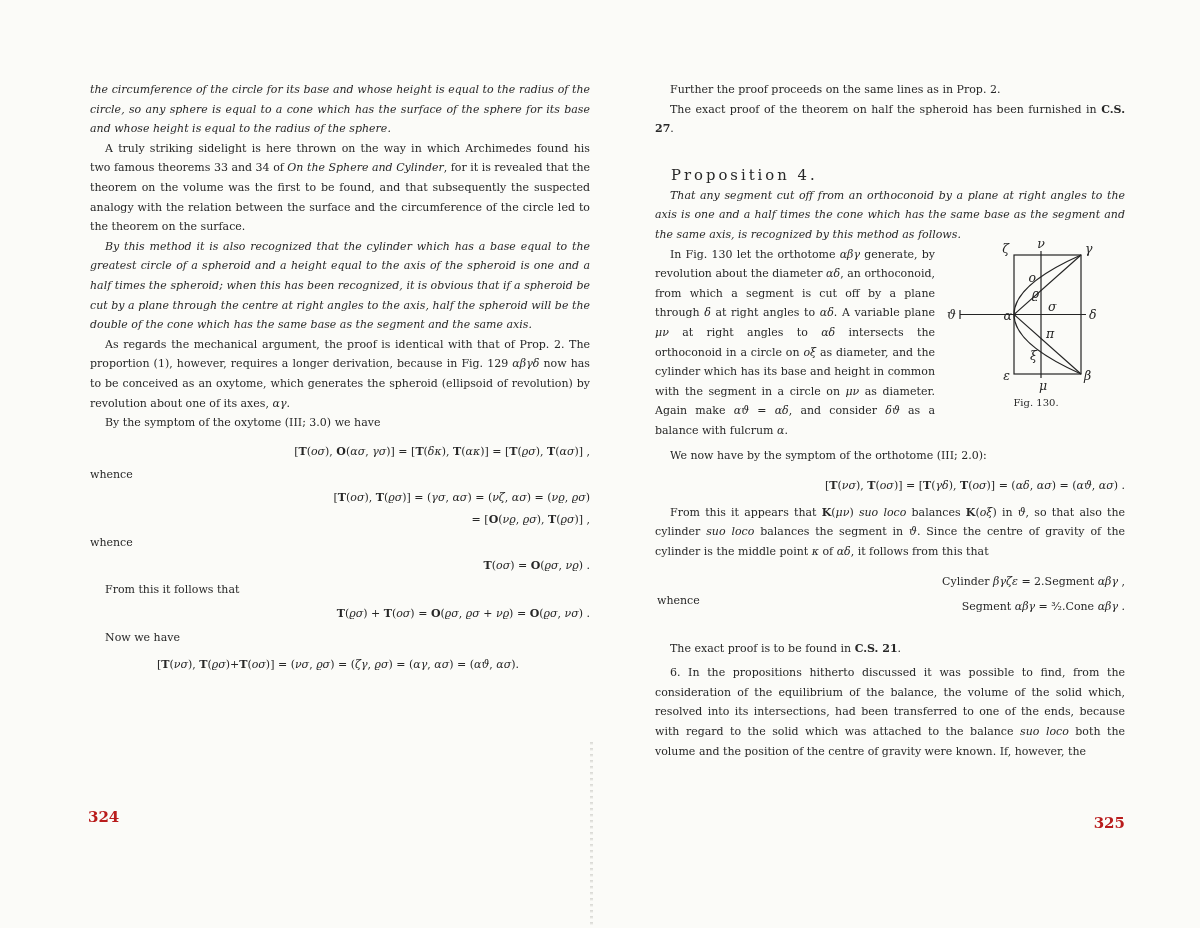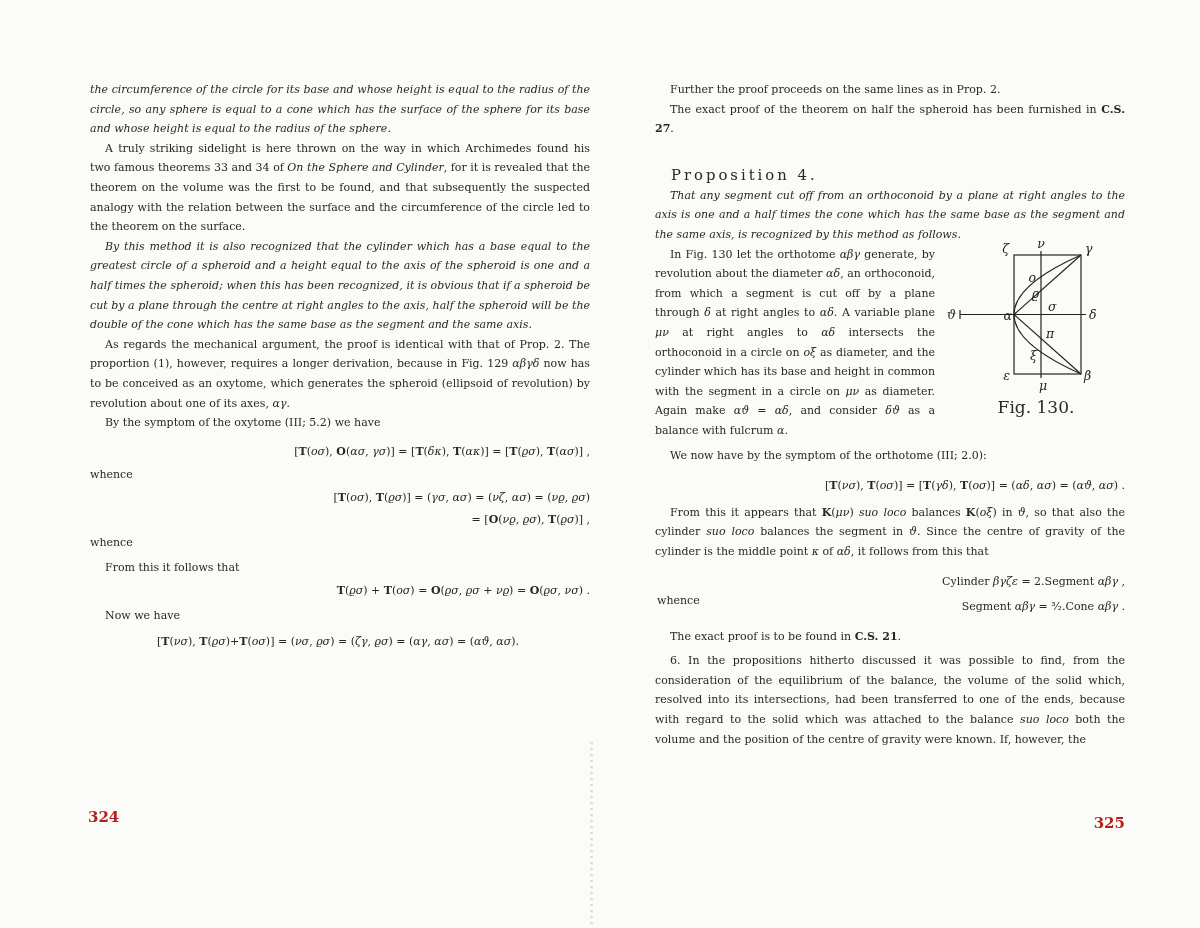--- a/index.html
+++ b/index.html
@@ -37,52 +37,53 @@
   .figure{
     float:right;width:182px;margin:-8px -2px 2px 10px;
     text-align:center;
   }
   .figure svg{display:block;margin:0 auto;}
   .figure .strokes{stroke:#242424;stroke-width:1.2;fill:none;}
   .figure text{
     font-family:"DejaVu Serif","Liberation Serif",serif;
     font-style:italic;font-size:12.5px;fill:#242424;
   }
-  .figcap{font-size:17px;margin-top:2px;color:#2a2a2a;}
+  .figcap{font-size:10px;margin-top:2px;color:#2a2a2a;}
   
   .whence-row{position:relative;margin-top:5px;}
   .whence-row .whence-abs{position:absolute;left:2px;top:-6px;}
   .r-f1{margin:11px 0 7px;}
   .r-fcyl{margin-top:11px;}
-  .r-gap{margin-top:10px;}
+  .r-gap{margin-top:22px;}
   .r-gap-sm{margin-top:5px;}
   
   .gutter-smudge{
     position:absolute;left:590px;top:742px;width:3px;height:186px;
     background:repeating-linear-gradient(
       to bottom,#b9b9b4 0px,#d8d8d3 2px,transparent 3px,transparent 6px);
     opacity:.55;
   }
 </style>
 </head>
 <body>
 
 <div class="page page-left">
   <p class="just italic">the circumference of the circle for its base and whose height is equal to the radius of the circle, so any sphere is equal to a cone which has the surface of the sphere for its base and whose height is equal to the radius of the sphere.</p>
   <p class="just ind"><span>A truly striking sidelight is here thrown on the way in which Archimedes found his two famous theorems 33 and 34 of </span><span class="it">On the Sphere and Cylinder</span><span>, for it is revealed that the theorem on the volume was the first to be found, and that subsequently the suspected analogy with the relation between the surface and the circumference of the circle led to the theorem on the surface.</span></p>
 
   <p class="just italic ind">By this method it is also recognized that the cylinder which has a base equal to the greatest circle of a spheroid and a height equal to the axis of the spheroid is one and a half times the spheroid; when this has been recognized, it is obvious that if a spheroid be cut by a plane through the centre at right angles to the axis, half the spheroid will be the double of the cone which has the same base as the segment and the same axis.</p>
   <p class="just ind"><span>As regards the mechanical argument, the proof is identical with that of Prop. 2. The proportion (1), however, requires a longer derivation, because in Fig. 129 </span><span class="it">αβγδ</span><span> now has to be conceived as an oxytome, which generates the spheroid (ellipsoid of revolution) by revolution about one of its axes, </span><span class="it">αγ</span><span>.</span></p>
-  <p class="just ind">By the symptom of the oxytome (III; 5.2) we have</p>
+  <p class="just ind">By the symptom of the oxytome (III; 3.0) we have</p>
 
   <div class="formula f-top"><span>[</span><span class="bf">T</span><span>(</span><span class="it">οσ</span><span>), </span><span class="bf">O</span><span>(</span><span class="it">ασ</span><span>, </span><span class="it">γσ</span><span>)] = [</span><span class="bf">T</span><span>(</span><span class="it">δκ</span><span>), </span><span class="bf">T</span><span>(</span><span class="it">ακ</span><span>)] = [</span><span class="bf">T</span><span>(</span><span class="it">ϱσ</span><span>), </span><span class="bf">T</span><span>(</span><span class="it">ασ</span><span>)] ,</span></div>
   <div class="whence">whence</div>
   <div class="formula f-mid"><span>[</span><span class="bf">T</span><span>(</span><span class="it">οσ</span><span>), </span><span class="bf">T</span><span>(</span><span class="it">ϱσ</span><span>)] = (</span><span class="it">γσ</span><span>, </span><span class="it">ασ</span><span>) = (</span><span class="it">νζ</span><span>, </span><span class="it">ασ</span><span>) = (</span><span class="it">νϱ</span><span>, </span><span class="it">ϱσ</span><span>)</span></div>
   <div class="formula f-shift"><span>= [</span><span class="bf">O</span><span>(</span><span class="it">νϱ</span><span>, </span><span class="it">ϱσ</span><span>), </span><span class="bf">T</span><span>(</span><span class="it">ϱσ</span><span>)] ,</span></div>
   <div class="whence">whence</div>
+  <div class="formula f-mid"><span class="bf">T</span><span>(</span><span class="it">οσ</span><span>) = </span><span class="bf">O</span><span>(</span><span class="it">ϱσ</span><span>, </span><span class="it">νϱ</span><span>) .</span></div>
 
   <p class="ind lead-line">From this it follows that</p>
   <div class="formula f-mid"><span class="bf">T</span><span>(</span><span class="it">ϱσ</span><span>) + </span><span class="bf">T</span><span>(</span><span class="it">οσ</span><span>) = </span><span class="bf">O</span><span>(</span><span class="it">ϱσ</span><span>, </span><span class="it">ϱσ</span><span> + </span><span class="it">νϱ</span><span>) = </span><span class="bf">O</span><span>(</span><span class="it">ϱσ</span><span>, </span><span class="it">νσ</span><span>) .</span></div>
   <p class="ind lead-line">Now we have</p>
   <div class="formula f-last"><span>[</span><span class="bf">T</span><span>(</span><span class="it">νσ</span><span>), </span><span class="bf">T</span><span>(</span><span class="it">ϱσ</span><span>)+</span><span class="bf">T</span><span>(</span><span class="it">οσ</span><span>)] = (</span><span class="it">νσ</span><span>, </span><span class="it">ϱσ</span><span>) = (</span><span class="it">ζγ</span><span>, </span><span class="it">ϱσ</span><span>) = (</span><span class="it">αγ</span><span>, </span><span class="it">ασ</span><span>) = (</span><span class="it">αϑ</span><span>, </span><span class="it">ασ</span><span>).</span></div>
 </div>
 
 <div class="page page-right">
   <p class="just ind">Further the proof proceeds on the same lines as in Prop. 2.</p>
   <p class="just ind"><span>The exact proof of the theorem on half the spheroid has been furnished in </span><span class="bf">C.S. 27</span><span>.</span></p>

